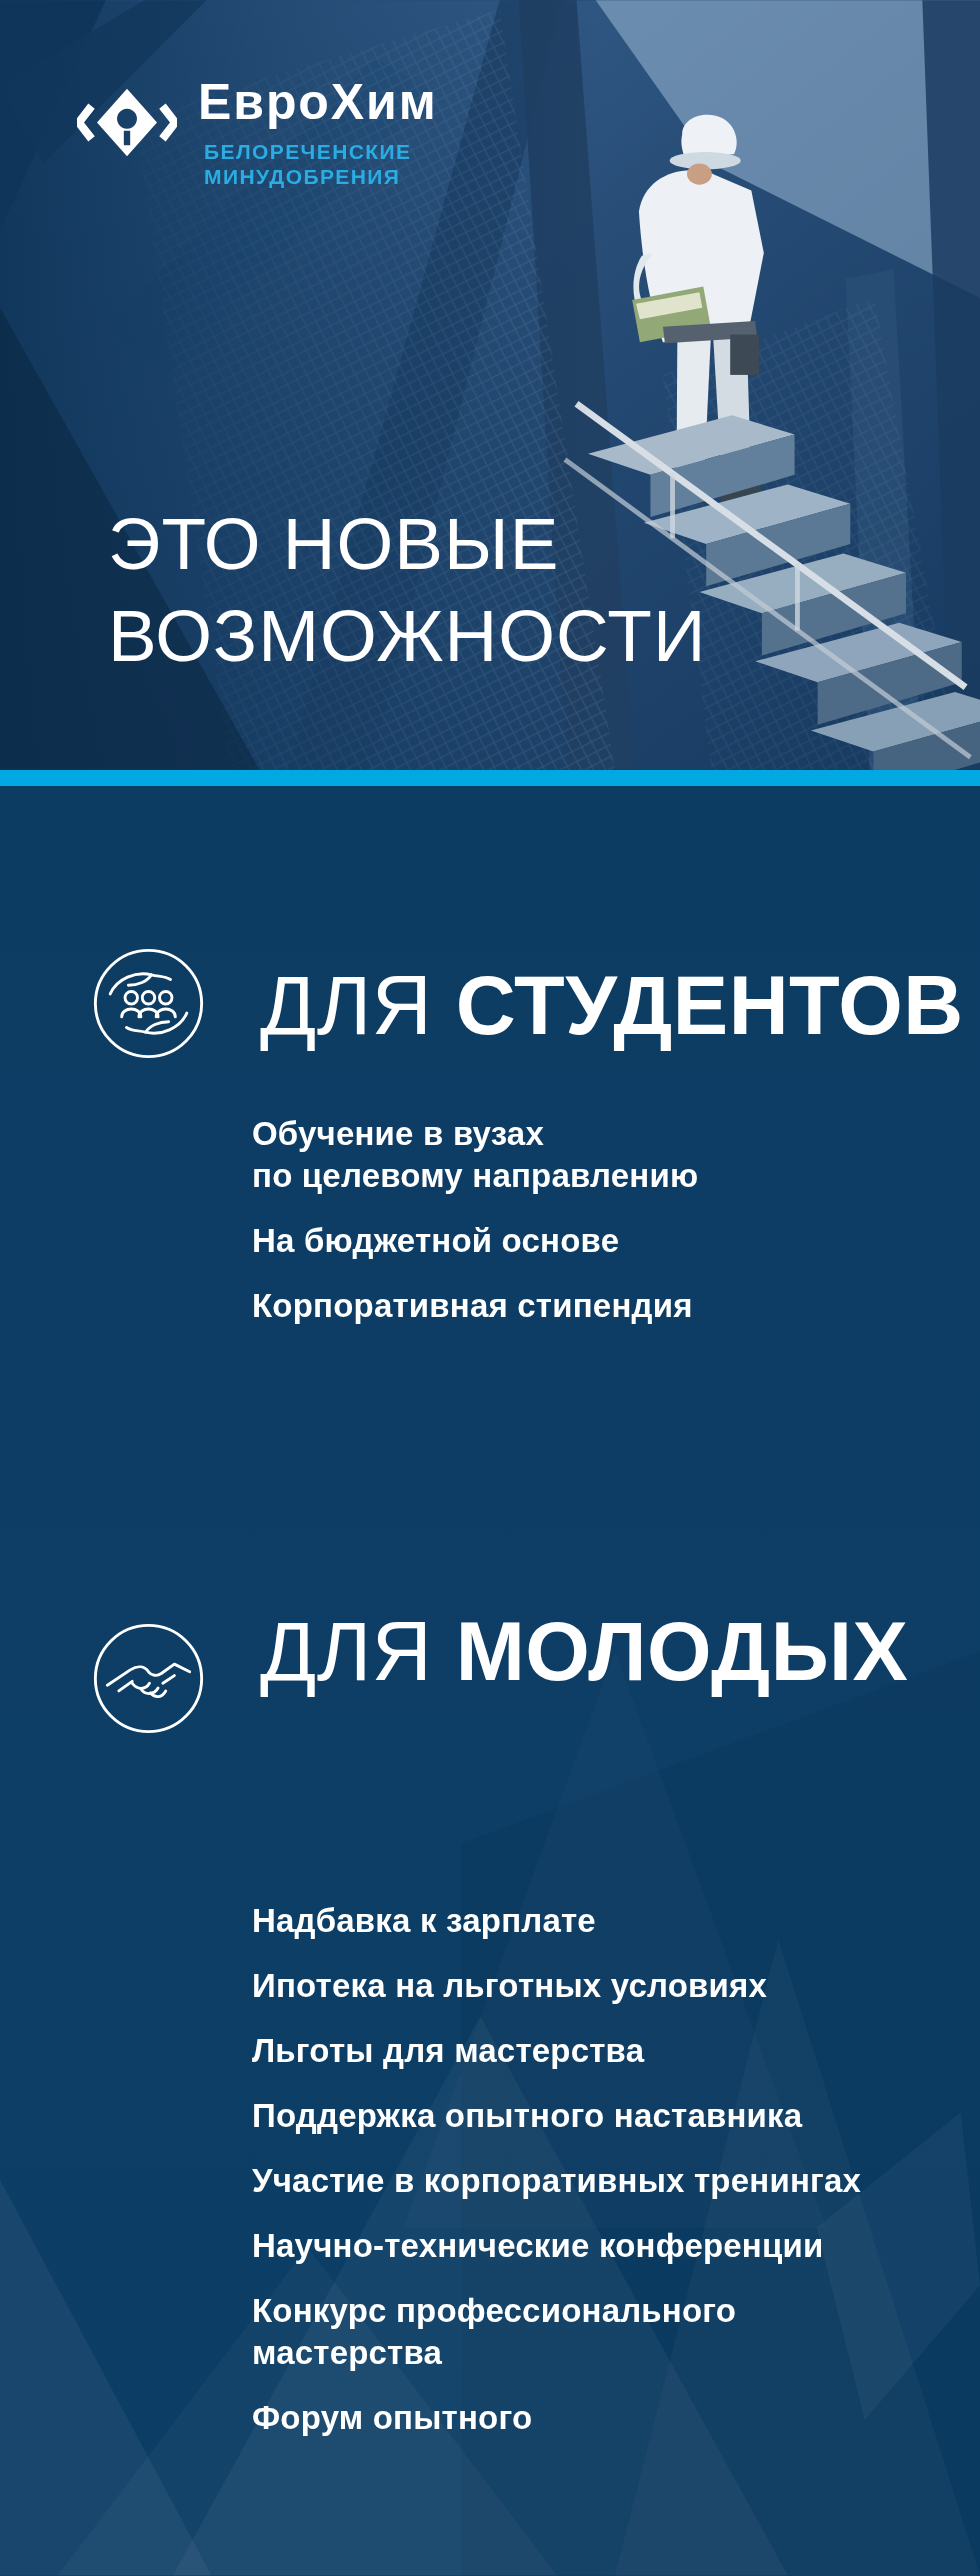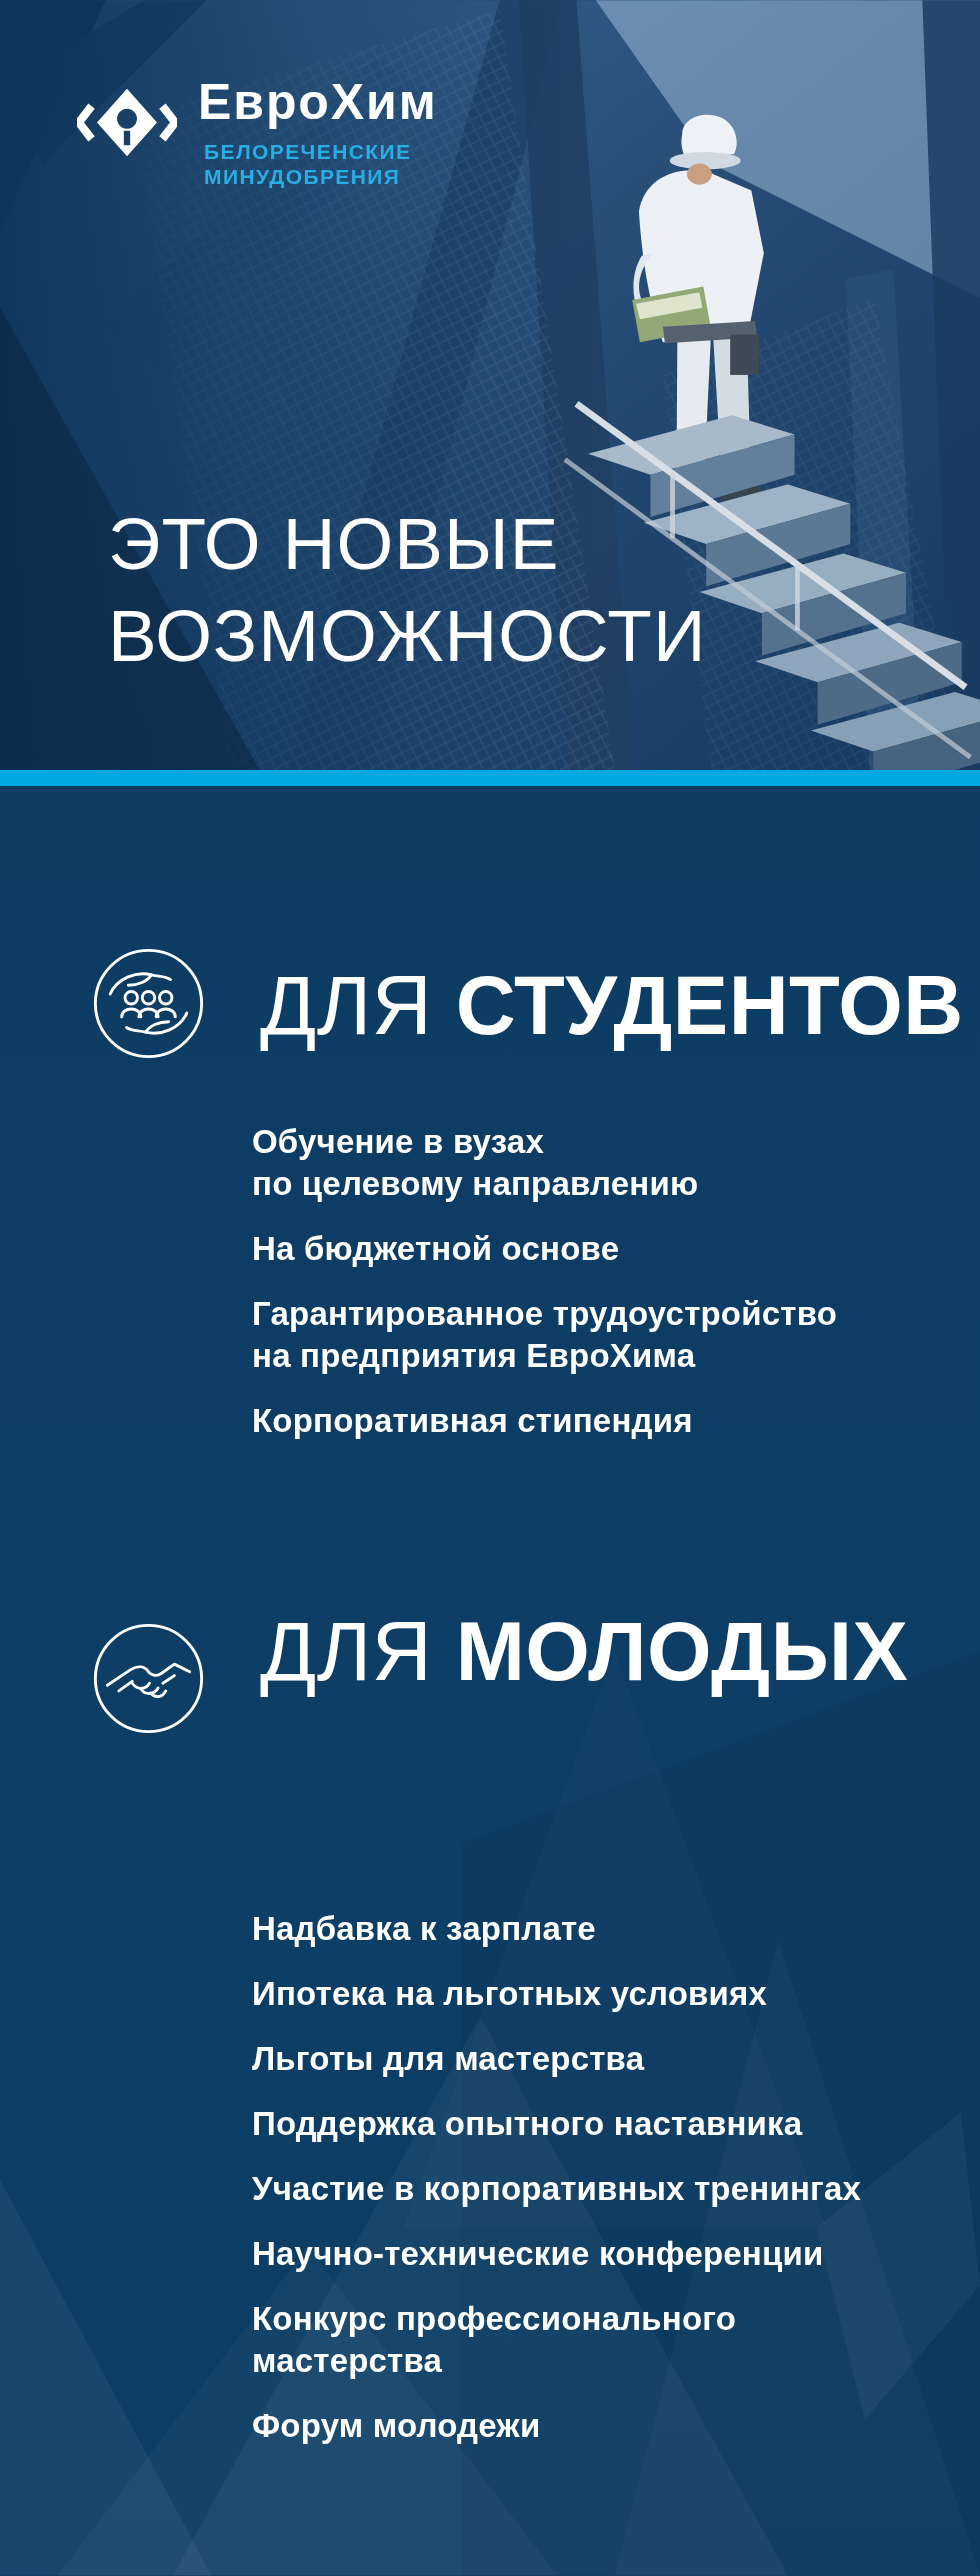--- a/index.html
+++ b/index.html
@@ -28,21 +28,21 @@
   .icon-specialists{top:836px;}
   .section-title{position:absolute;left:252px;margin:8px;color:#ffffff;
                  font-size:83px;font-weight:400;line-height:88px;letter-spacing:0.5px;}
   .title-students{top:168px;}
   .title-specialists{top:814px;}
   .section-title .b{font-weight:700;}
   .benefit-list{position:absolute;left:252px;margin:0;padding:0;list-style:none;width:634px;}
   .list-students{top:319px;}
   .list-specialists{top:1106px;}
   .benefit-list li{color:#ffffff;font-size:33px;font-weight:700;line-height:42px;
-                   margin:16px 0 23px 0;white-space:pre-line;letter-spacing:0.2px;}
+                   margin:8px 0 23px 0;white-space:pre-line;letter-spacing:0.2px;}
   svg{display:block;}
 </style>
 </head>
 <body>
 
 <div class="poster">
 
   <div class="hero">
     <svg class="hero-art" width="980" height="770" viewBox="0 0 1020 801">
       <defs>
@@ -167,22 +167,20 @@
       <path d="M19 49 C26 33 46 25 62 29 C70 31 76 30 82 34"></path>
       <path d="M62 29 C58 36 48 40 38 40"></path>
       <path d="M99 69 C92 85 72 93 56 89 C48 87 42 88 36 84"></path>
       <path d="M56 89 C60 82 70 78 80 78"></path>
     </svg>
     <h2 class="section-title title-students"><span>ДЛЯ</span> <span class="b">СТУДЕНТОВ</span></h2>
     <ul class="benefit-list list-students">
       <li>Обучение в вузах
 по целевому направлению</li>
       <li>На бюджетной основе</li>
-      <li>Гарантированное трудоустройство
-на предприятия ЕвроХима</li>
       <li>Корпоративная стипендия</li>
     </ul>
 
     <svg class="section-icon icon-specialists" viewBox="0 0 118 118" fill="none" stroke="#ffffff" stroke-width="3" stroke-linecap="round" stroke-linejoin="round">
       <circle cx="59" cy="59" r="55.5"></circle>
       <path d="M16 66 L40 50 C48 45 55 46 59 52 C62 56 68 57 72 54 L86 44 L102 52"></path>
       <path d="M28 72 L42 62"></path>
       <path d="M42 64 C47 71 56 71 60 64"></path>
       <path d="M51 70 C56 77 65 76 69 69"></path>
       <path d="M61 74 C66 80 73 79 77 72"></path>
@@ -191,17 +189,17 @@
     <h2 class="section-title title-specialists"><span>ДЛЯ</span> <span class="b">МОЛОДЫХ</span><br></h2>
     <ul class="benefit-list list-specialists">
       <li>Надбавка к зарплате</li>
       <li>Ипотека на льготных условиях</li>
       <li>Льготы для мастерства</li>
       <li>Поддержка опытного наставника</li>
       <li>Участие в корпоративных тренингах</li>
       <li>Научно-технические конференции</li>
       <li>Конкурс профессионального
 мастерства</li>
-      <li>Форум молодежи</li>
+      <li>Форум опытного</li>
     </ul>
   </div>
 </div>
 
 
 </body></html>

